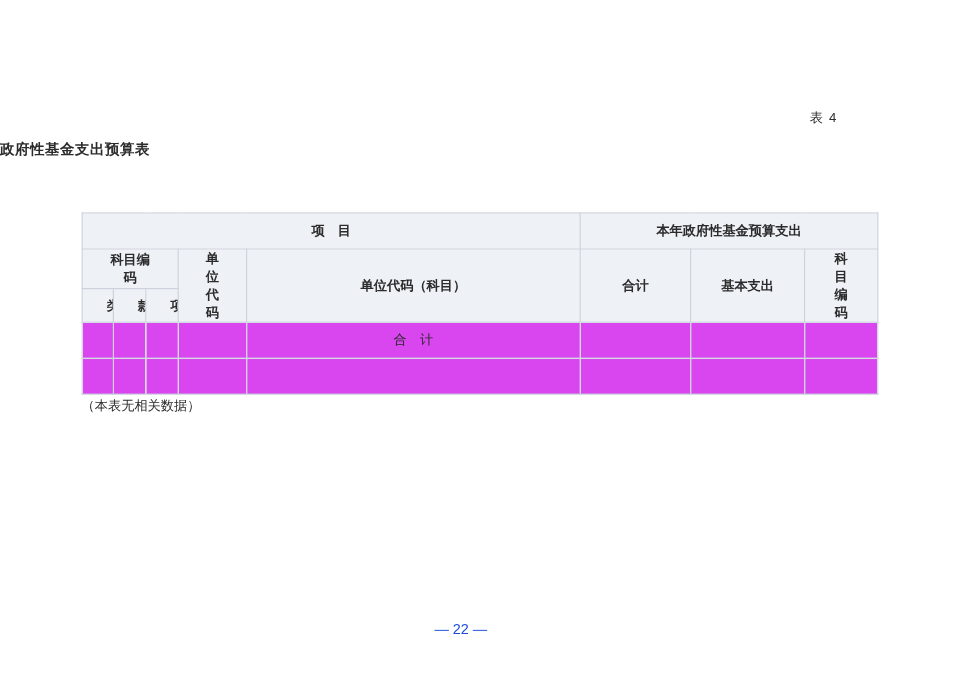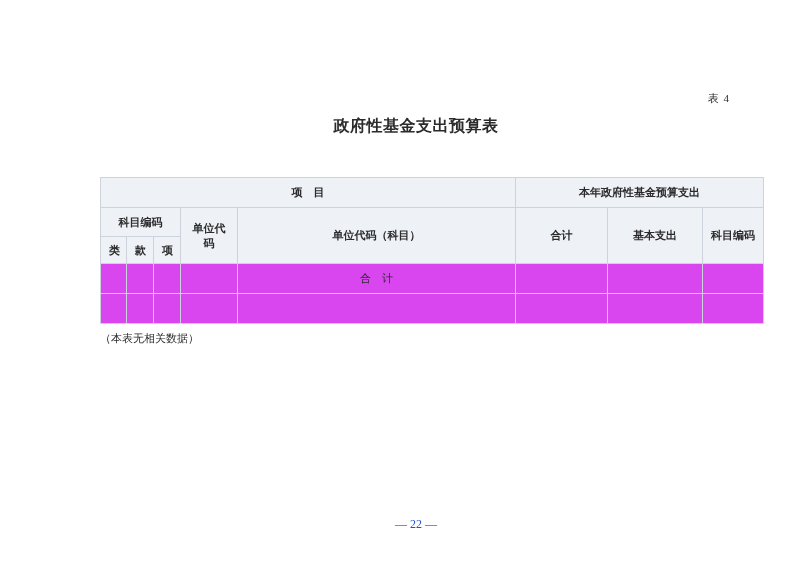--- a/index.html
+++ b/index.html
@@ -7,40 +7,38 @@
     --border: #ccd3dd;
     --text: #2b2b2b;
   }
   * { box-sizing: border-box; }
   html, body { margin: 0; padding: 0; background: #ffffff; }
   .page {
     position: relative;
     width: 768px;
     height: 565px;
     background: #ffffff;
-    font-family: Liberation Serif, serif;
+    font-family: Liberation Sans, sans-serif;
     color: var(--text);
     overflow: hidden;
-    margin-left: 32px;
   }
   .table-label {
     position: absolute;
     top: 91px;
     right: 70px;
     font-size: 11px;
     letter-spacing: 1px;
   }
   .title {
     position: absolute;
     top: 116px;
     left: 0;
     width: 100%;
     margin: 0;
-    text-align: center;
-    font-size: 16px;
+    font-size: 12px;
     font-weight: bold;
     letter-spacing: 0.5px;
   }
   .meta-row {
     position: absolute;
     top: 149px;
     left: 68px;
     right: 68px;
     display: flex;
     justify-content: space-between;
@@ -52,21 +50,21 @@
     left: 68px;
     width: 663px;
     border-collapse: collapse;
     table-layout: fixed;
   }
   table.budget th, table.budget td {
     border: 1px solid var(--border);
     font-size: 11px;
     text-align: center;
     vertical-align: middle;
-    padding: 0 8px;
+    padding: 0 20px;
     overflow: hidden;
   }
   table.budget thead th {
     background: var(--header_bg);
     font-weight: bold;
   }
   table.budget tbody td { background: #d946ef; font-weight: normal; }
   tr.h30 { height: 30px; }
   tr.h29 { height: 29px; }
   tr.h27 { height: 27px; }

